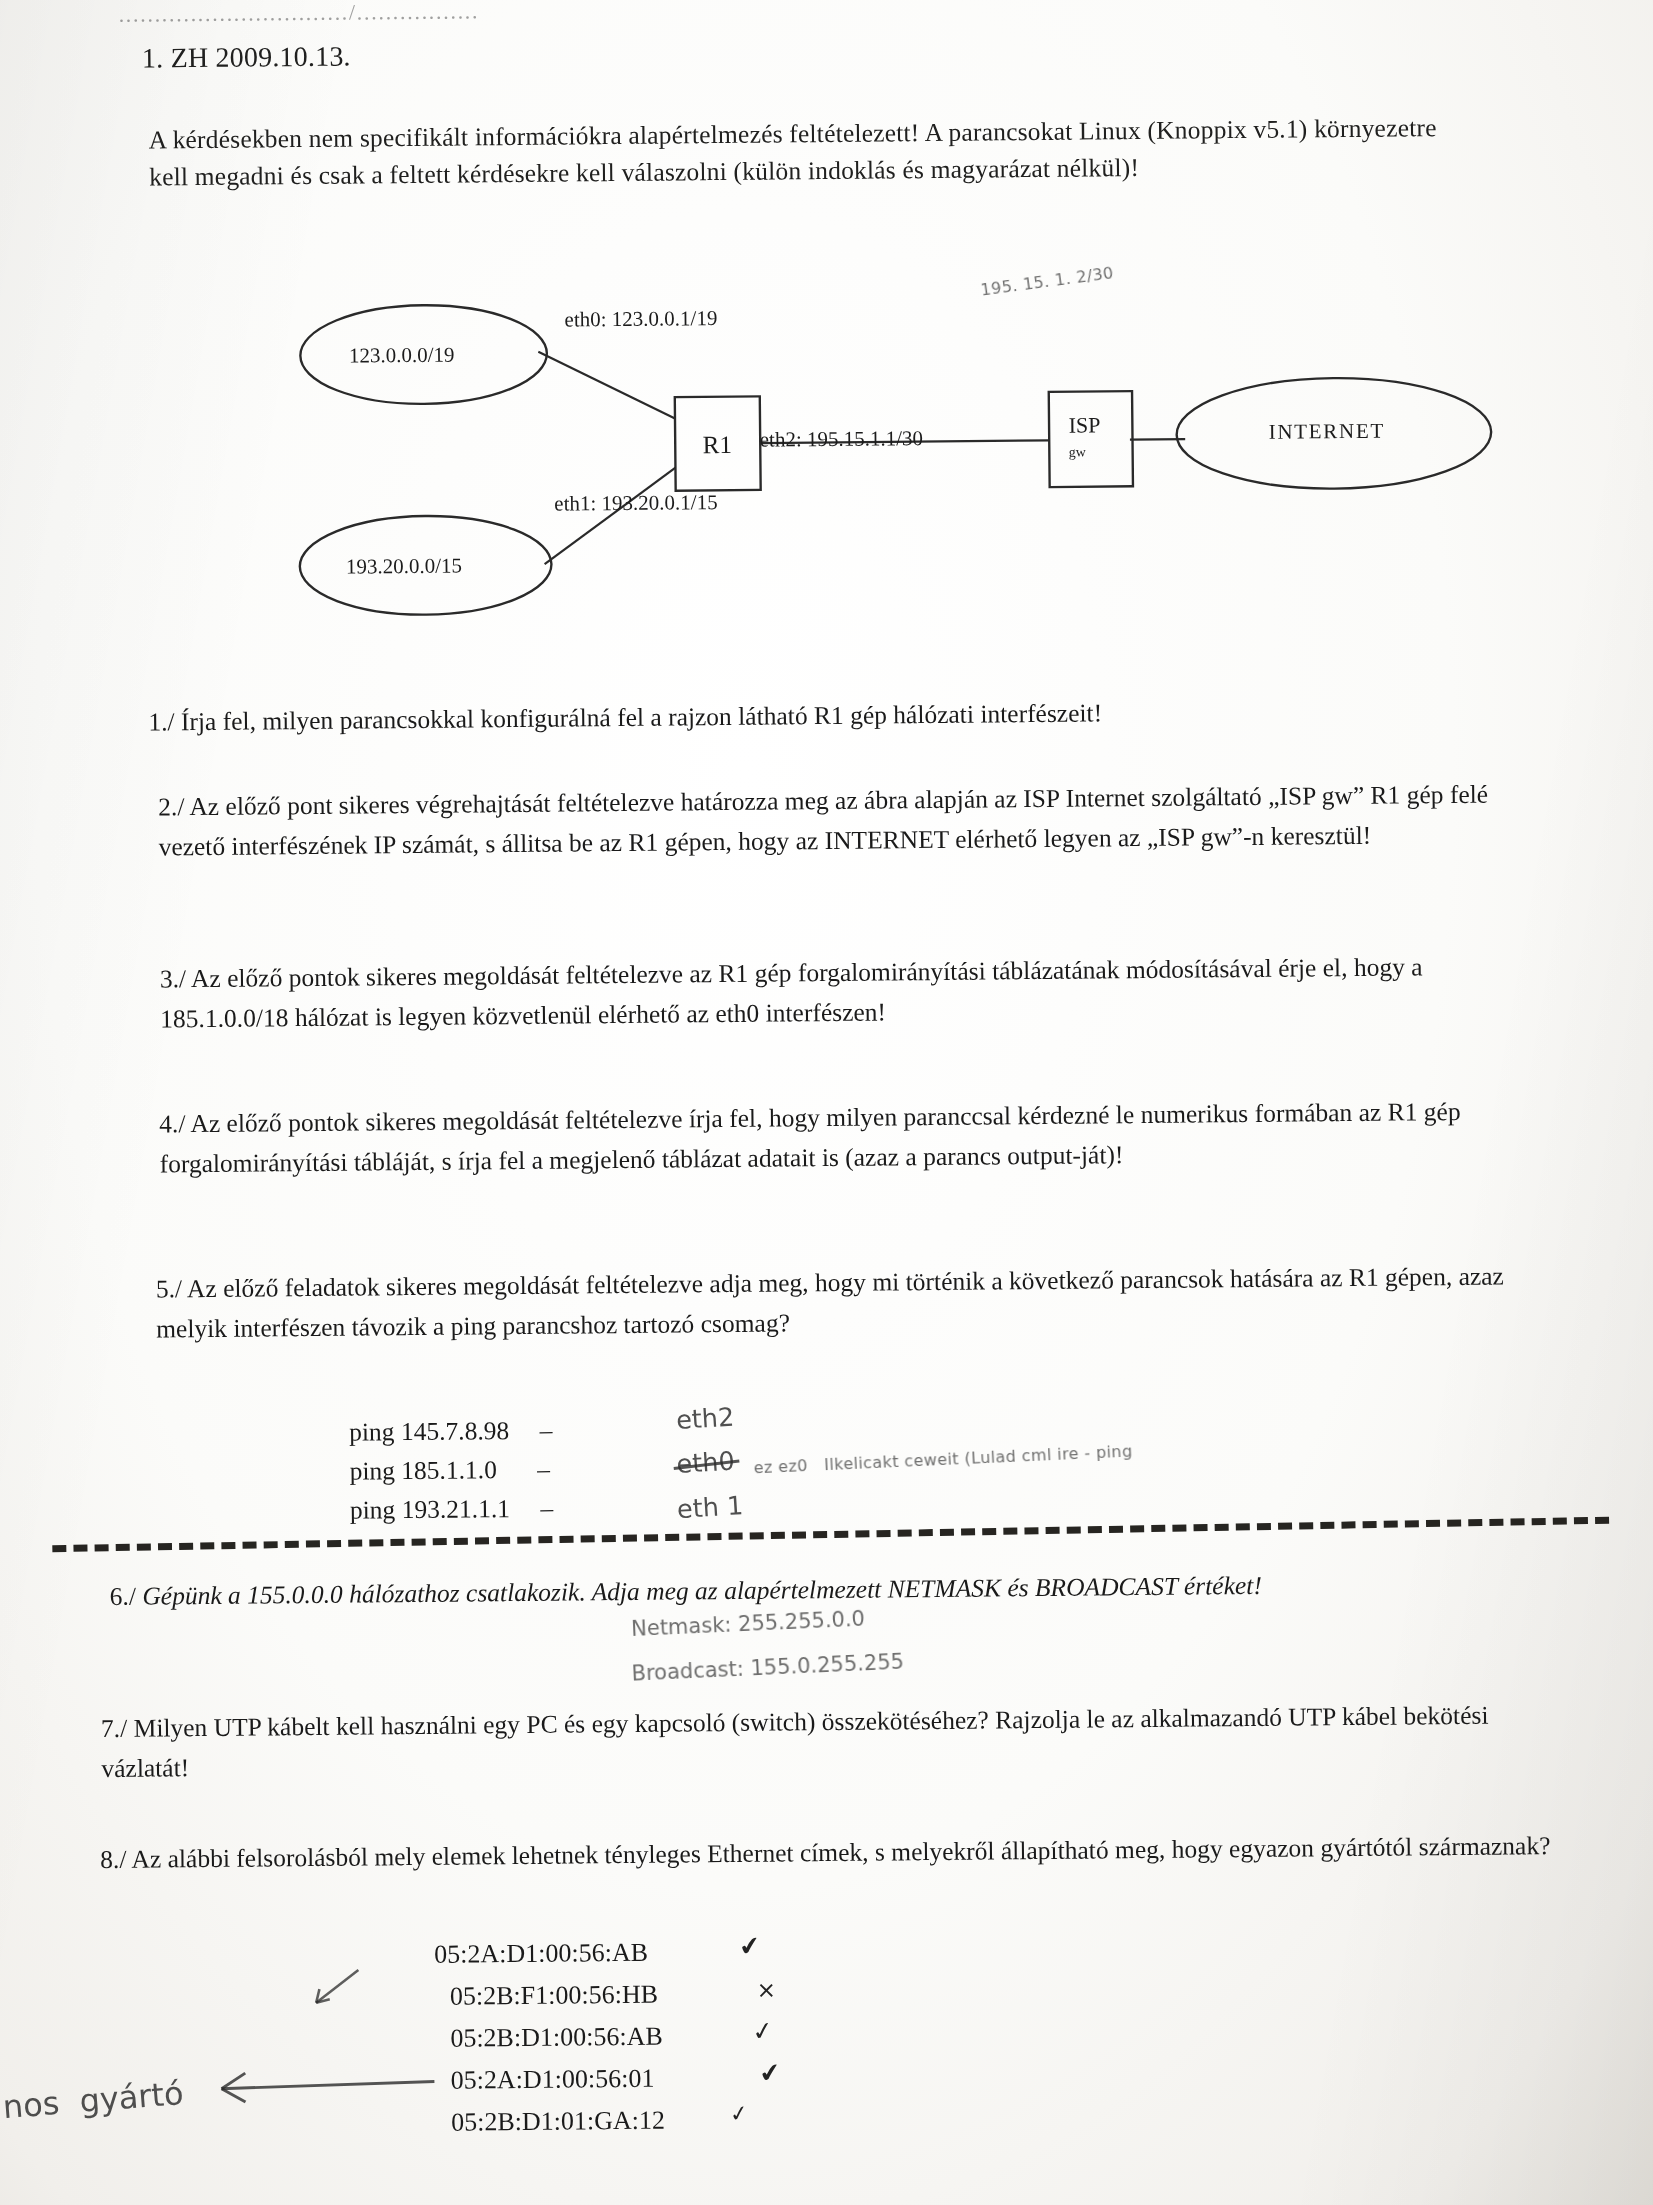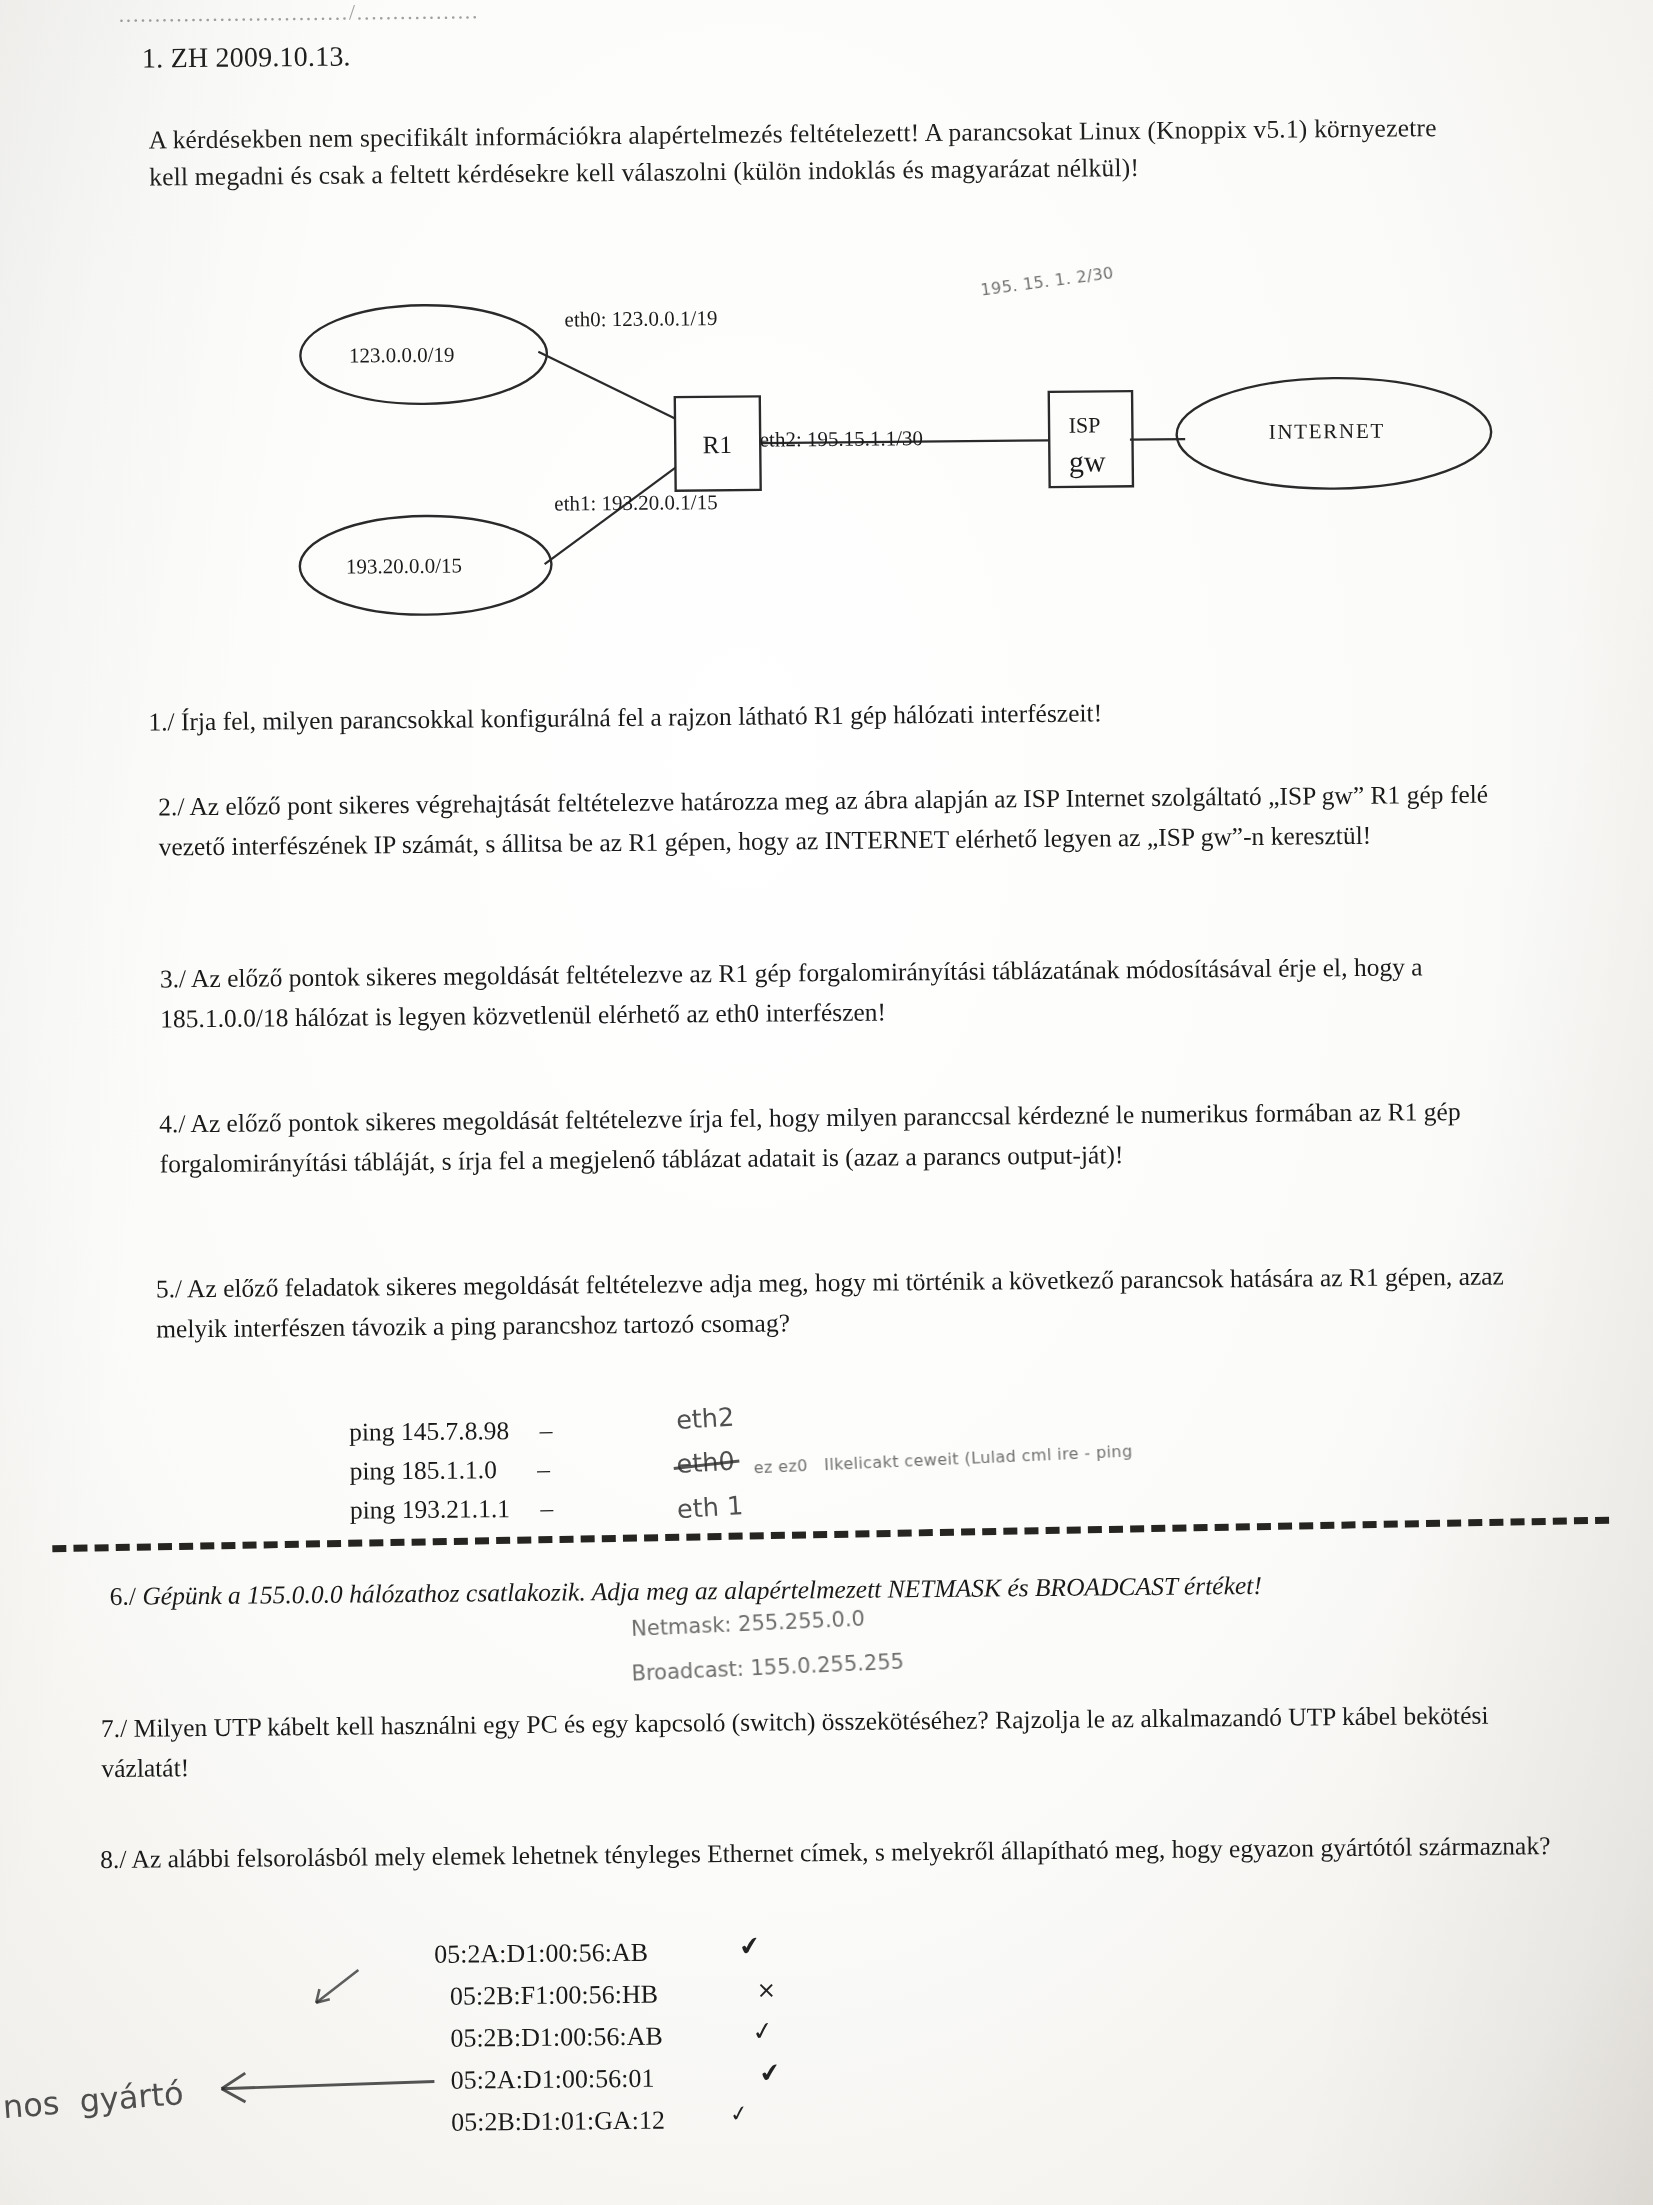--- a/index.html
+++ b/index.html
@@ -191,21 +191,21 @@
 
       <rect x="940" y="133" width="98" height="112" fill="none" stroke="#2a2a2a" stroke-width="2.8"></rect>
 
       <ellipse cx="1275" cy="185" rx="185" ry="65" fill="none" stroke="#2a2a2a" stroke-width="2.8"></ellipse>
     </svg>
 
     <div class="dlabel" style="left:100px; top:58px;">123.0.0.0/19</div>
     <div class="dlabel" style="left:95px; top:269px;">193.20.0.0/15</div>
     <div class="dlabel" style="left:453px; top:149px; font-size:25px;">R1</div>
     <div class="dlabel" style="left:819px; top:134px; font-size:22px;">ISP</div>
-    <div class="dlabel" style="left:819px; top:166px; font-size:30px;">gw</div>
+    <div class="dlabel" style="left:819px; top:166px; font-size:14px;">gw</div>
     <div class="dlabel" style="left:1019px; top:143px; letter-spacing:1.7px;">INTERNET</div>
 
     <div class="dlabel" style="left:316px; top:24px;">eth0: 123.0.0.1/19</div>
     <div class="dlabel" style="left:510px; top:146px;">eth2: 195.15.1.1/30</div>
     <div class="dlabel" style="left:304px; top:208px;">eth1: 193.20.0.1/15</div>
 
     <div class="hand blur tiny" style="left:732px; top:-6.8px; transform:rotate(-7deg);">195. 15. 1. 2/30</div>
   </div>
 
   <div class="item" style="left:151px; top:696px;">

